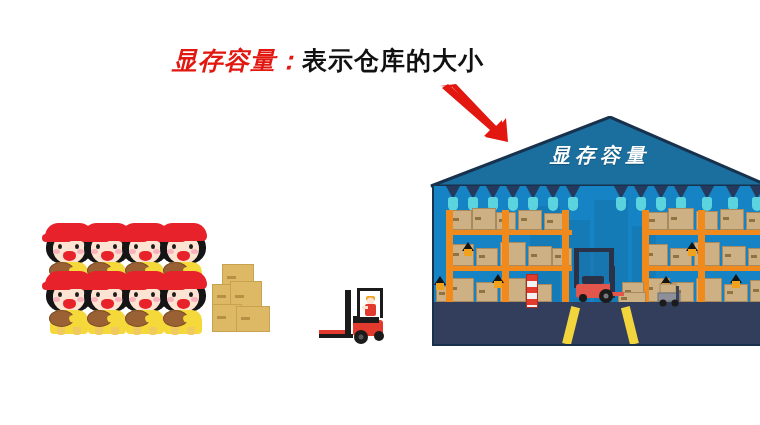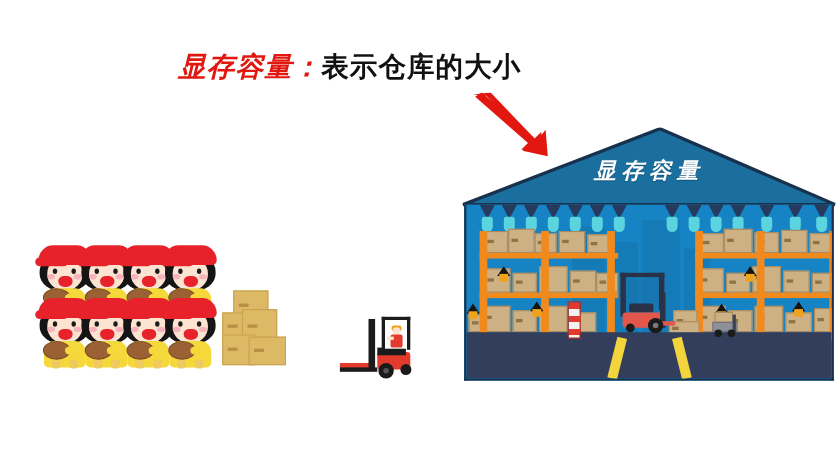--- a/index.html
+++ b/index.html
@@ -3,21 +3,21 @@
 <meta charset="utf-8">
 <style>
   html,body{margin:0;padding:0;}
   body{
     width:760px;height:425px;
     background:#ffffff;
     font-family:"DejaVu Sans","Liberation Sans",sans-serif;
     overflow:hidden;
     position:relative;
   }
-  #stage{position:absolute;left:2px;top:0;width:706px;height:425px;background:#ffffff;}
+  #stage{position:absolute;left:12px;top:0;width:706px;height:425px;background:#ffffff;}
 
   
   .title{
     position:absolute;left:160px;top:44px;
     white-space:nowrap;
     font-size:25px;
     font-family:"DejaVu Sans","Liberation Sans",sans-serif;
     font-weight:600;
     letter-spacing:1px;
   }

